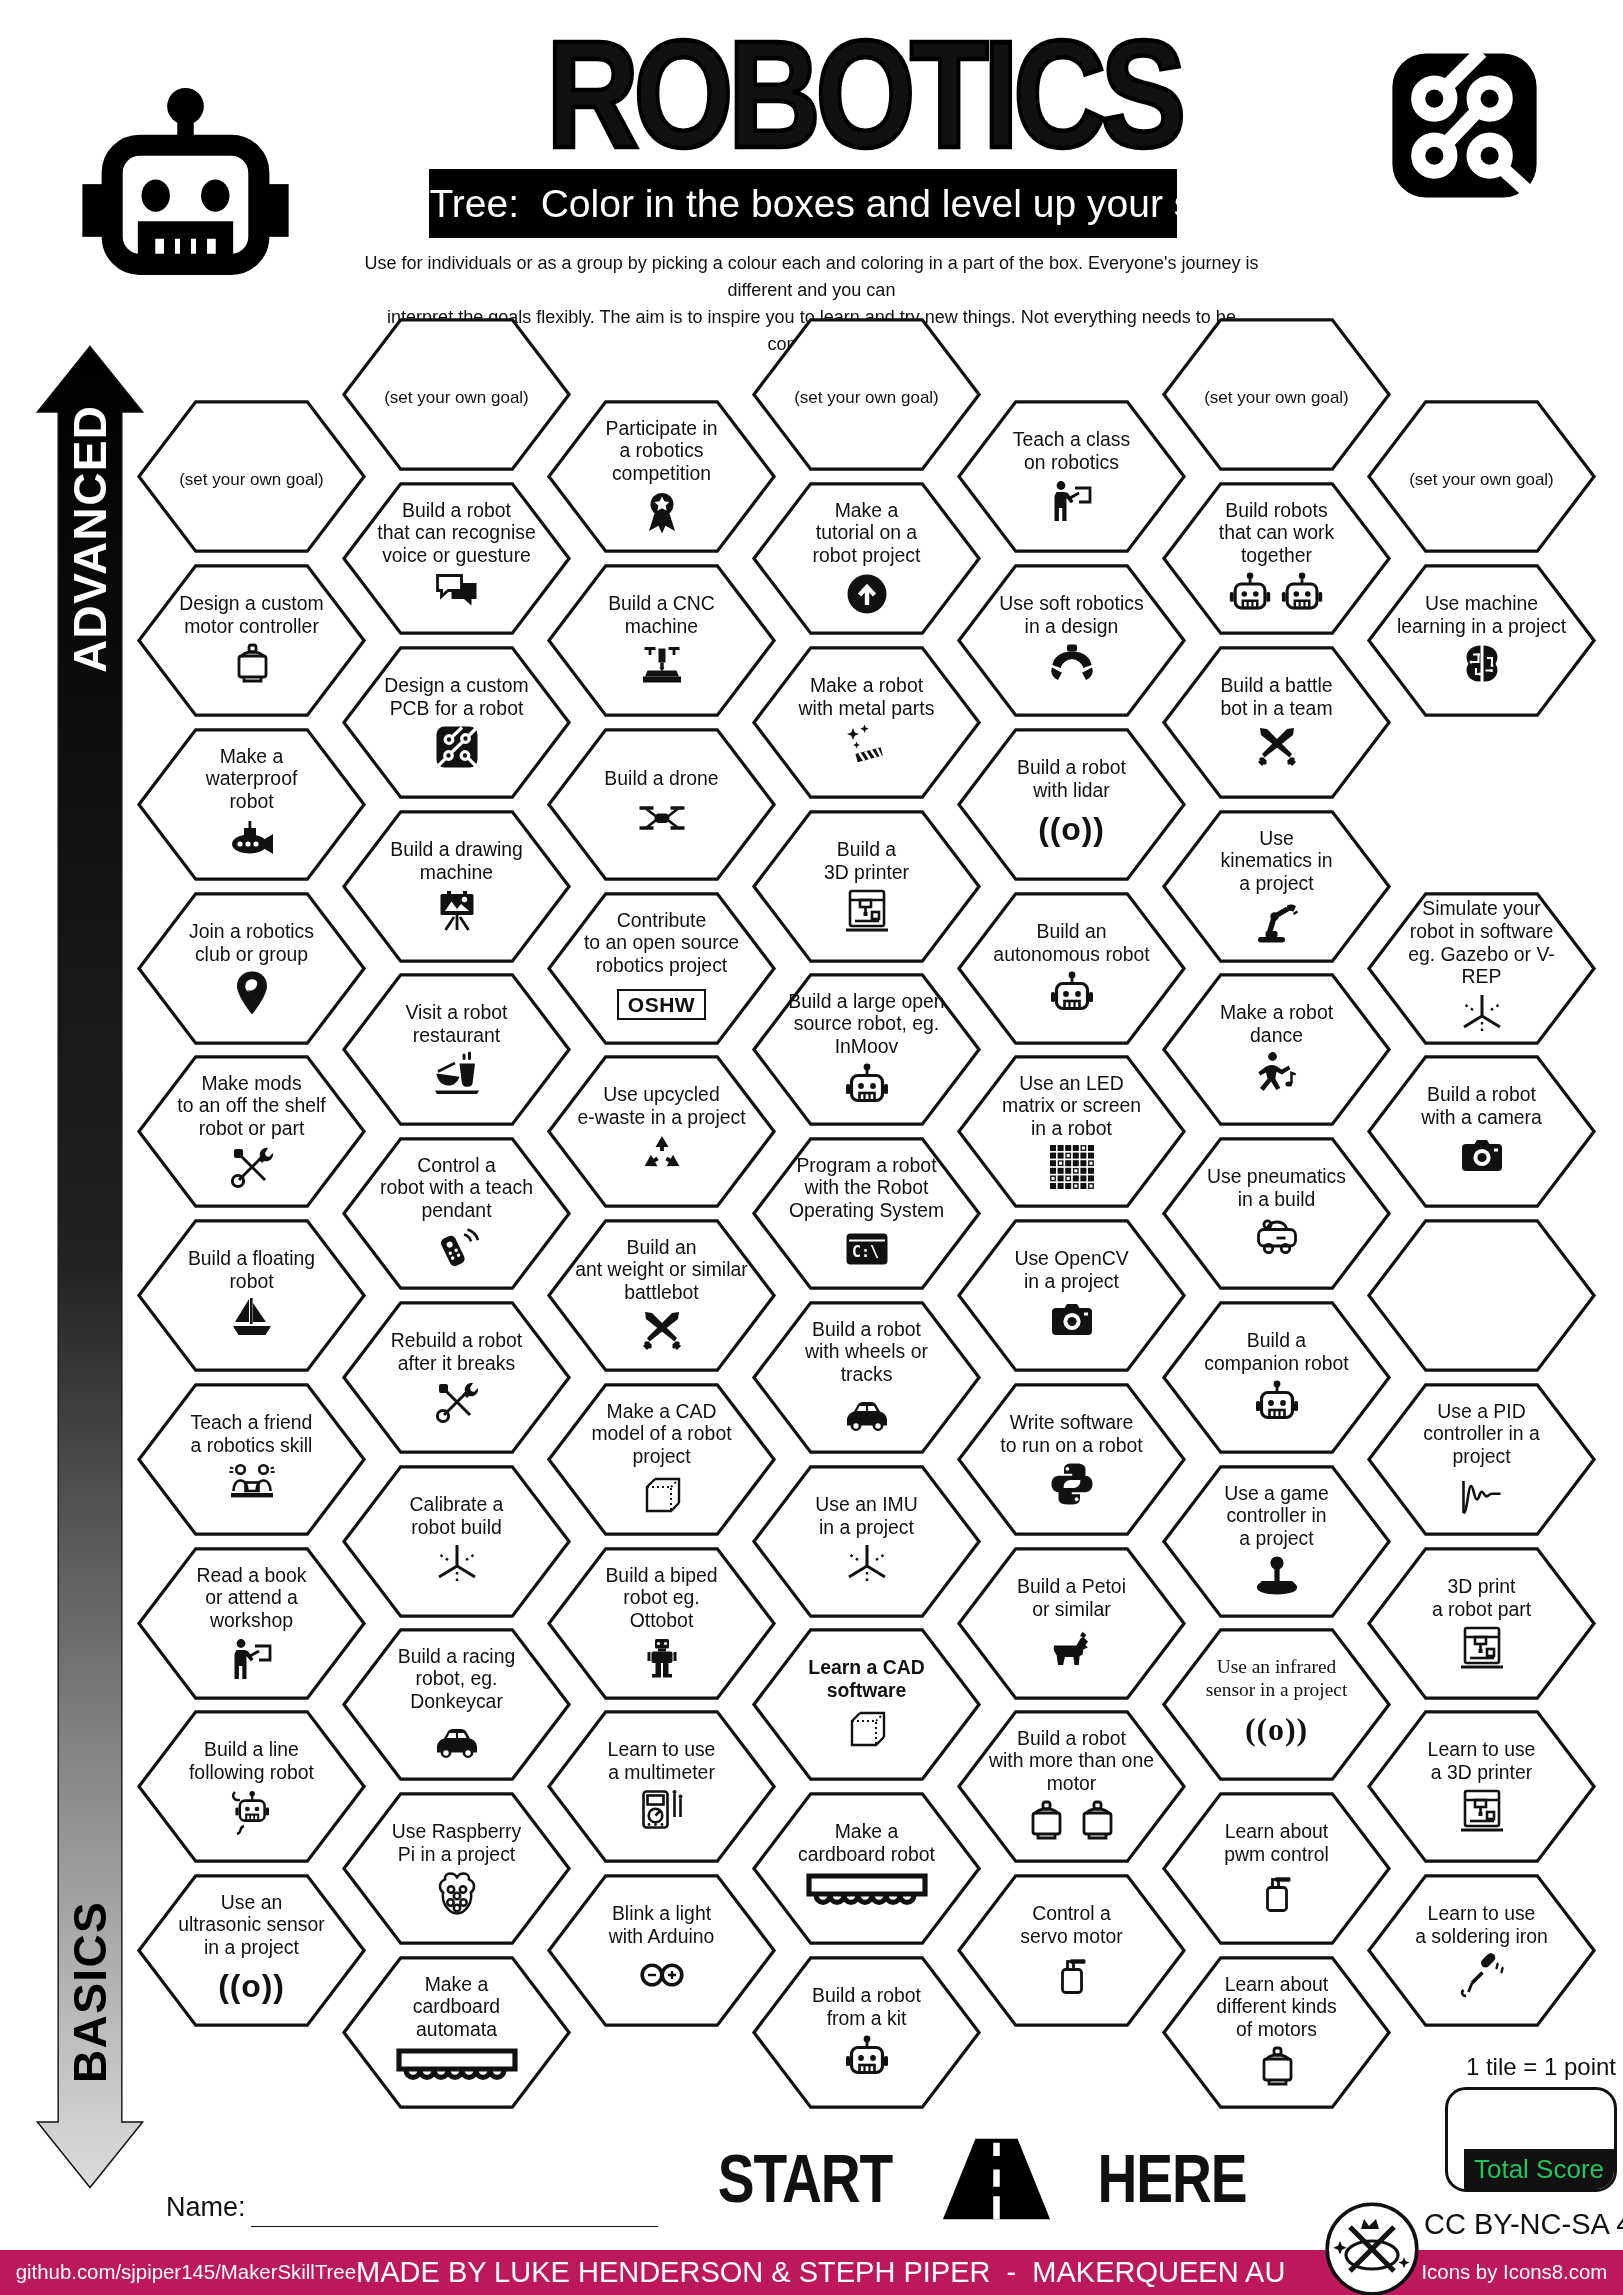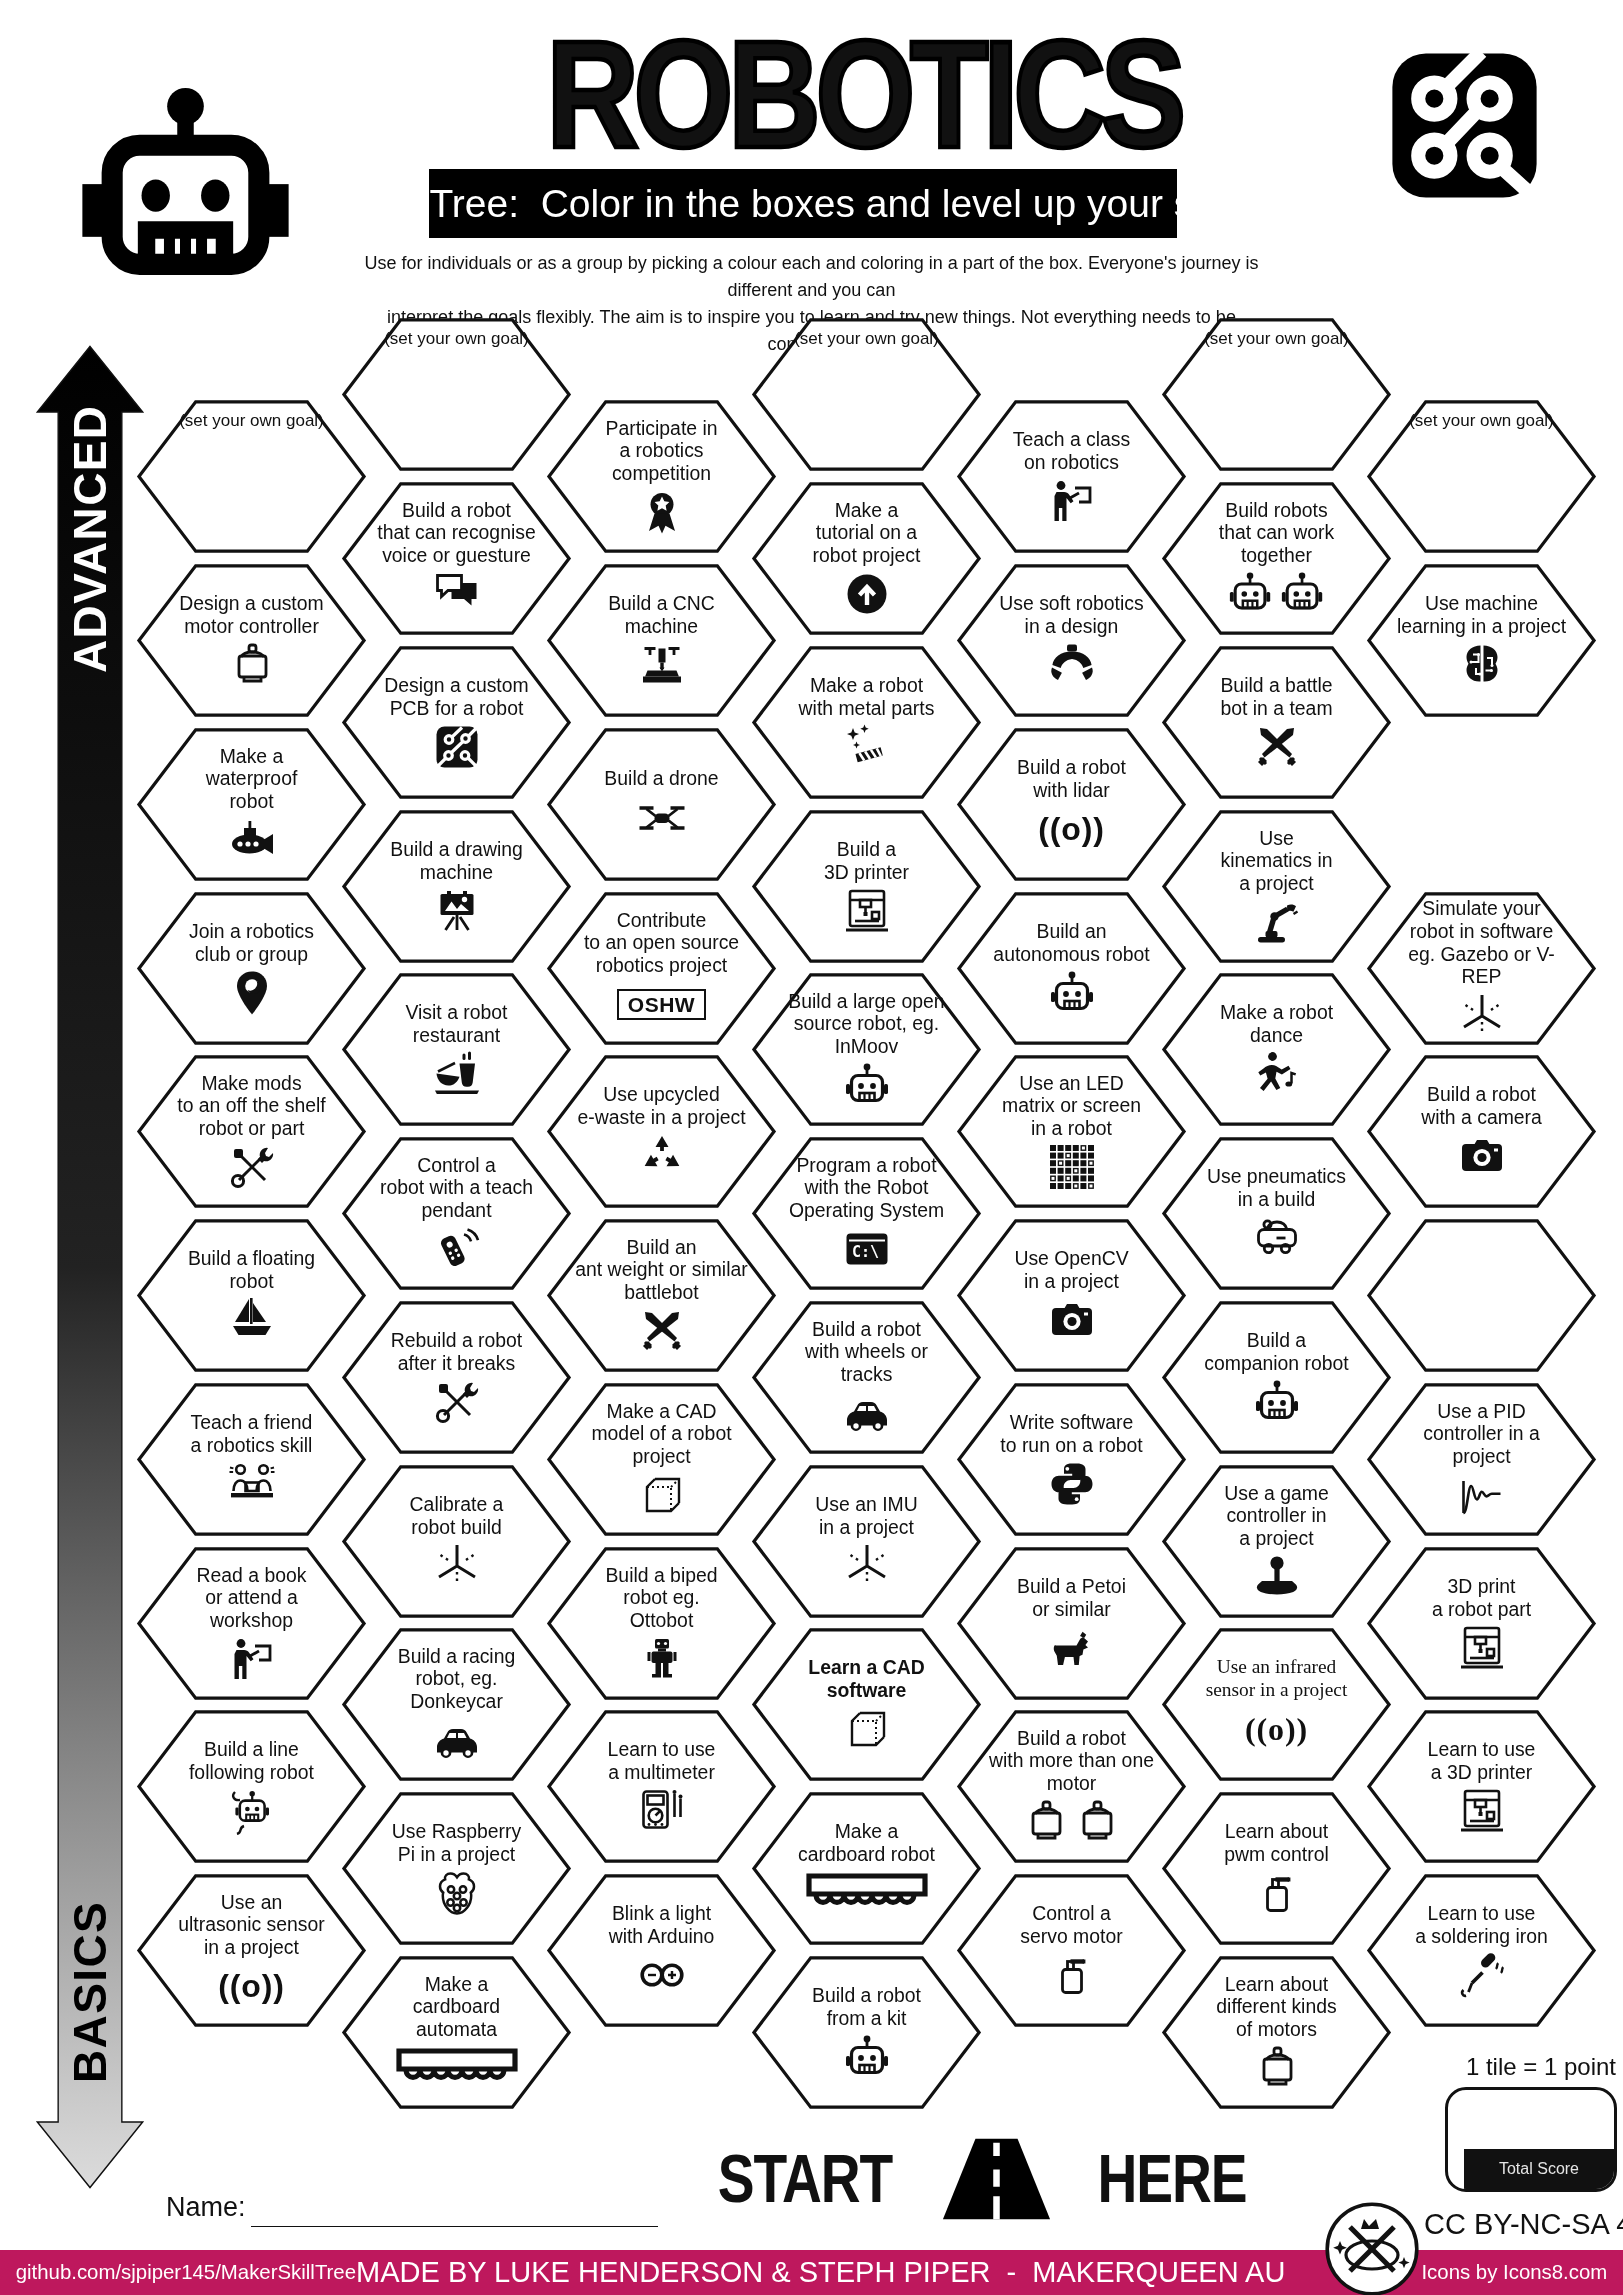--- a/index.html
+++ b/index.html
@@ -27,40 +27,40 @@
   .axis-bottom{left:59px;top:1869px;height:245px;color:#000;font-size:46px}
 
   
   #hexgrid{position:absolute;inset:0}
   .hex{position:absolute;width:231px;height:155px}
   .hexbg{position:absolute;inset:0;width:100%;height:100%}
   .hexbg polygon{fill:#fff;stroke:#111;stroke-width:7}
   .hex-content{position:absolute;left:24px;right:24px;top:5.6px;bottom:5.6px;display:flex;flex-direction:column;
                align-items:center;justify-content:center;gap:3.7px;text-align:center}
   .hex-label{font-size:19.4px;line-height:1.17;white-space:pre-line}
-  .hex.goal .hex-content{justify-content:flex-start;padding-top:6px}
+  .hex.goal .hex-content{justify-content:center;padding-top:6px}
   .hex.goal .hex-label{font-size:17px}
   .hex-icon{height:48px;display:flex;align-items:center;justify-content:center}
   .hex-icon svg{height:100%;width:auto}
   .sonar-text{font-size:32px;font-weight:bold;letter-spacing:0.9px;line-height:1}
   .oshw-box{display:inline-block;border:2.8px solid #111;padding:1.9px 9.3px;font-weight:bold;font-size:21px;letter-spacing:0.5px;line-height:1.1}
 
   
   .start-here{position:absolute;left:696px;top:2134px;height:89px;display:flex;align-items:center;gap:24px}
   .start-word{font-size:69px;font-weight:bold;letter-spacing:-1.4px;transform:scaleX(.8)}
   .road-icon{width:117px;height:88px}
   .road-icon svg{width:100%;height:100%}
   .name-row{position:absolute;left:166px;top:2192px;font-size:27px}
   .name-line{position:absolute;left:251px;top:2226px;width:407px;border-bottom:1.9px solid #111;height:0}
   .tile-note{position:absolute;left:1431px;top:2053px;width:185px;text-align:right;font-size:24px}
   .score-box{position:absolute;left:1445px;top:2087px;width:172px;height:105px;border:3.7px solid #111;
              border-radius:21px;overflow:hidden;background:#fff}
   .score-blank{position:absolute;left:0;right:0;top:0;bottom:40px}
-  .score-bar{position:absolute;left:16px;right:0;bottom:0;height:40px;background:#111;color:#e5e5e5;
-             display:flex;align-items:center;justify-content:center;font-size:16px}
+  .score-bar{position:absolute;left:16px;right:0;bottom:0;height:40px;background:#111;color:#22c55e;
+             display:flex;align-items:center;justify-content:center;font-size:26px}
   .mq-logo{position:absolute;left:1324px;top:2201px;width:96px;height:96px;z-index:6}
   .mq-logo svg{width:100%;height:100%}
   .license{position:absolute;left:1424px;top:2208px;font-size:29px;white-space:nowrap}
 
   .footer{position:absolute;left:0;right:0;bottom:0;height:45px;background:#be185d;color:#fff;z-index:5;
           display:flex;align-items:center;padding:0 15.7px}
   .footer .f-left{font-size:20.4px;flex:1;text-align:left}
   .footer .f-center{font-size:29px;flex:2;text-align:center;white-space:pre}
   .footer .f-right{font-size:20.4px;flex:1;text-align:right}
 </style>

